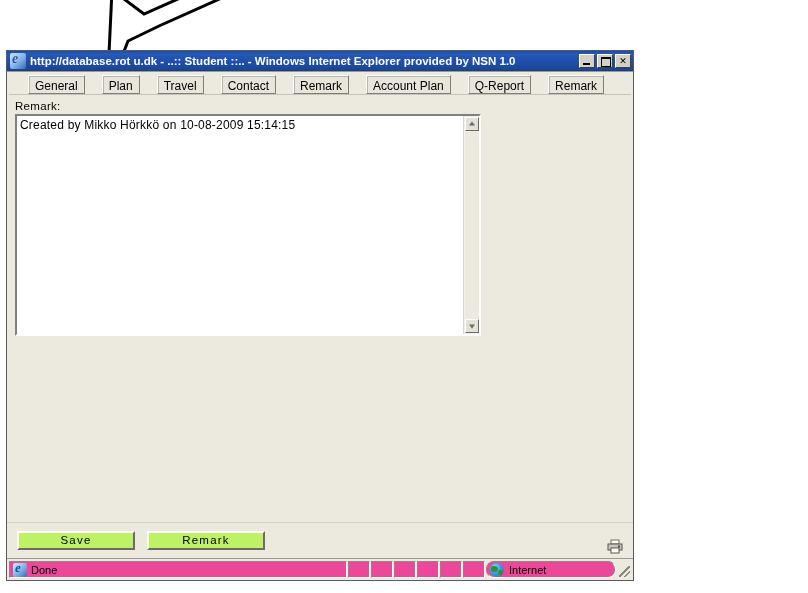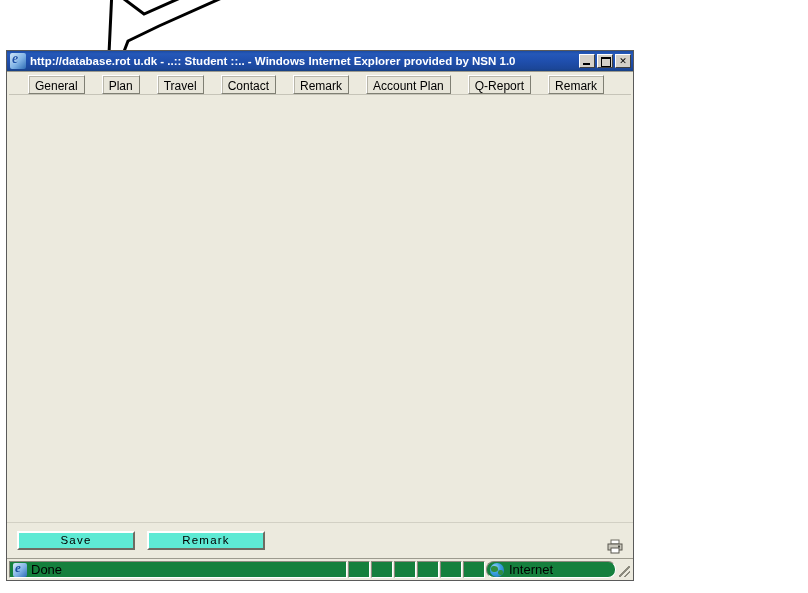--- a/index.html
+++ b/index.html
@@ -237,21 +237,21 @@
     display: flex;
     align-items: center;
     gap: 12px;
     position: relative;
     border-top: 1px solid #d2d0c4;
     padding-top: 8px;
   }
   .form-btn {
     width: 118px;
     height: 19px;
-    background: #5eead4;
+    background: #bef264;
     border: 2px solid;
     border-color: #ffffff #6e6c62 #6e6c62 #ffffff;
     box-sizing: border-box;
     font-size: 11.5px;
     font-family: "Liberation Sans", sans-serif;
     color: #000;
     letter-spacing: 1.2px;
     text-align: center;
     line-height: 15px;
     padding: 0;
@@ -272,26 +272,26 @@
     border-top: 1px solid #9c9a8e;
     display: flex;
     align-items: stretch;
     padding: 2px 2px;
     box-sizing: border-box;
     gap: 1px;
   }
   .status-pane {
     border: 1px solid;
     border-color: #8c8a7e #ffffff #ffffff #8c8a7e;
-    background: #15803d;
+    background: #ec4899;
     box-sizing: border-box;
     display: flex;
     align-items: center;
     padding: 0 3px;
-    font-size: 13px;
+    font-size: 11px;
     font-family: "Liberation Sans", sans-serif;
     color: #000;
   }
   #status-main { flex: 1 1 auto; gap: 4px; }
   .status-small { width: 22px; flex: 0 0 22px; }
   #status-zone { width: 130px; flex: 0 0 130px; gap: 5px; border-radius: 8px; }
   #status-grip {
     width: 14px; flex: 0 0 14px;
     background: #eceade;
     position: relative;
@@ -387,20 +387,35 @@
       <div class="tab">Plan</div>
       <div class="tab">Travel</div>
       <div class="tab">Contact</div>
       <div class="tab">Remark</div>
       <div class="tab">Account Plan</div>
       <div class="tab">Q-Report</div>
       <div class="tab">Remark</div>
     </div>
     <div id="tab-underline"></div>
 
+    <div id="remark-section">
+      <div id="remark-label">Remark:</div>
+      <div id="remark-box">
+        <div id="remark-text">Created by Mikko Hörkkö on 10-08-2009 15:14:15</div>
+        <div id="remark-scrollbar">
+          <div class="sb-btn up">
+            <span class="arr"></span>
+          </div>
+          <div id="sb-track"></div>
+          <div class="sb-btn down">
+            <span class="arr"></span>
+          </div>
+        </div>
+      </div>
+    </div>
 
     <div id="spacer"></div>
 
     <div id="button-bar">
       <button class="form-btn">Save</button>
       <button class="form-btn">Remark</button>
 
       <svg id="printer-icon" viewBox="0 0 16 15">
         <rect x="4" y="1" width="8" height="4" fill="#ffffff" stroke="#6e6c62" stroke-width="1"></rect>
         <rect x="1" y="5" width="14" height="6" fill="#c9c7bc" stroke="#59574e" stroke-width="1"></rect>

